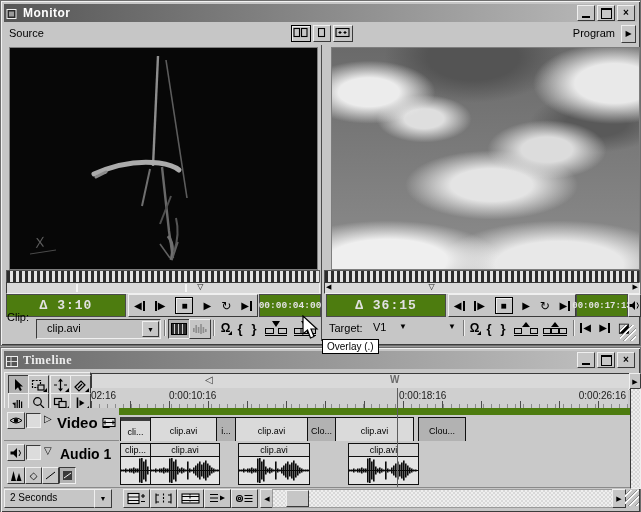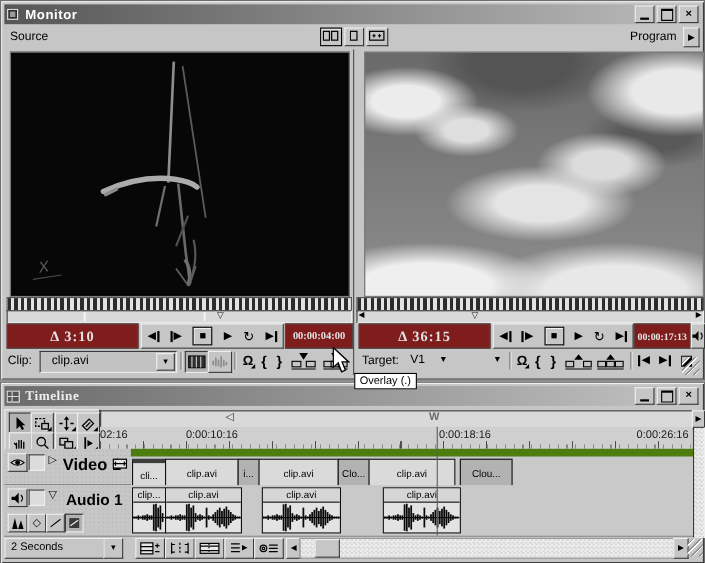--- a/index.html
+++ b/index.html
@@ -15,23 +15,23 @@
   .title-text{color:#fff;font-size:12px;font-weight:bold;margin-left:4px;letter-spacing:0.5px;}
   .winbtn{width:16px;height:14px;background:#c6c6c6;border-top:1px solid #efefef;border-left:1px solid #efefef;
           border-right:1px solid #3a3a3a;border-bottom:1px solid #3a3a3a;margin-left:2px;
           display:flex;align-items:center;justify-content:center;font-size:10px;font-weight:bold;line-height:1;}
   .raised{background:#c6c6c6;border-top:1px solid #efefef;border-left:1px solid #efefef;
           border-right:1px solid #3a3a3a;border-bottom:1px solid #3a3a3a;}
   .sunken{background:#c2c2c2;border-top:1px solid #3a3a3a;border-left:1px solid #3a3a3a;
           border-right:1px solid #efefef;border-bottom:1px solid #efefef;}
   .pressed{background:#b2b2b2;border-top:1px solid #3a3a3a;border-left:1px solid #3a3a3a;
            border-right:1px solid #efefef;border-bottom:1px solid #efefef;}
-  .lcd{position:absolute;background:#7f1d1d;color:#e2e2e2;border:1px solid #4a4a4a;
+  .lcd{position:absolute;background:#4d7c0f;color:#e2e2e2;border:1px solid #4a4a4a;
        display:flex;align-items:center;justify-content:center;
-       font-family:Liberation Serif, serif;font-weight:bold;}
+       font-family:Liberation Mono, monospace;font-weight:bold;}
   .lbl{font-size:11px;}
   .glyph{display:inline-flex;align-items:center;justify-content:center;line-height:1;}
   .jog{background:repeating-linear-gradient(90deg,#2c2c2c 0 3px,#e3e3e3 3px 6px);
        border:1px solid #555;}
   .scrub{background:#d9d9d9;border-top:1px solid #3a3a3a;border-left:1px solid #3a3a3a;
          border-right:1px solid #efefef;border-bottom:1px solid #efefef;}
   .tickmark{position:absolute;top:1px;bottom:1px;width:2px;background:#f4f4f4;}
   .vmark{position:absolute;top:-1px;font-size:8px;color:#222;}
   .sep{position:absolute;width:1px;background:#7a7a7a;box-shadow:1px 0 0 #efefef;}
   .dotted{background-color:#c6c6c6;
@@ -197,21 +197,21 @@
     <div class="lcd" style="left:575px;top:293px;width:50px;height:21px;font-size:9px;">
       <span>00:00:17:13</span>
     </div>
     <span class="raised abs" style="left:627px;top:293px;width:11px;height:21px;display:flex;align-items:center;justify-content:center;">
       <svg width="11" height="11">
           <path d="M0.5 4 h2.5 l3 -3 v9 l-3 -3 H0.5 Z" fill="#000"></path>
           <path d="M8 2.5 q2.8 3 0 6" stroke="#000" fill="none"></path>
         </svg>
     </span>
 
-    <span class="lbl abs" style="left:6px;top:321px;">Clip:</span>
+    <span class="lbl abs" style="left:6px;top:310px;">Clip:</span>
     <div class="abs sunken" style="left:35px;top:318px;width:123px;height:18px;">
       <span class="abs" style="left:10px;top:2px;font-size:11px;">clip.avi</span>
       <span class="raised abs glyph" style="right:1px;top:1px;width:15px;height:14px;font-size:7px;">
         <span>▼</span>
       </span>
     </div>
     <span class="sep" style="left:163px;top:319px;height:16px;"></span>
     <span class="pressed abs" style="left:167px;top:318px;width:20px;height:18px;display:flex;align-items:center;justify-content:center;">
       <svg width="16" height="12">
           <rect x="0.5" y="0.5" width="15" height="11" fill="#2e2e2e" stroke="#000"></rect>

